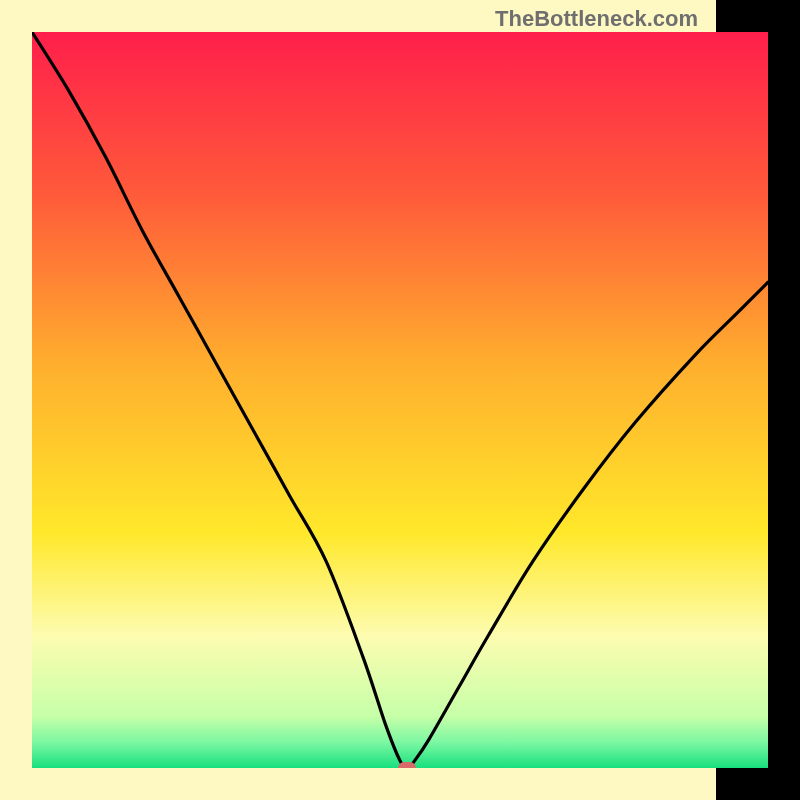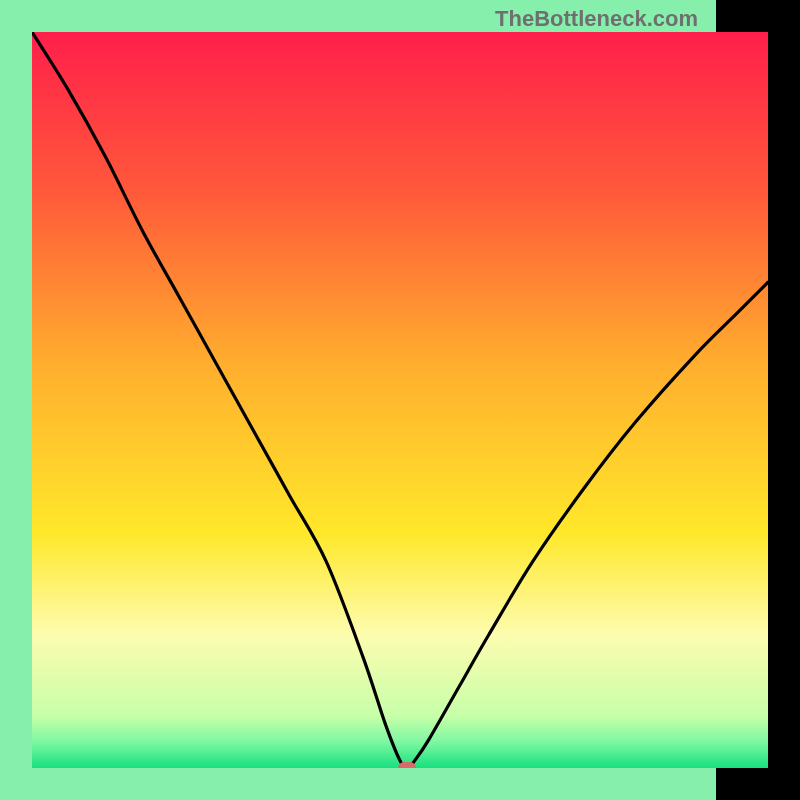--- a/index.html
+++ b/index.html
@@ -9,21 +9,21 @@
     height: 800px;
     background: #000;
     overflow: hidden;
   }
   .frame {
     position: absolute;
     left: 0;
     top: 0;
     width: 716px;
     height: 800px;
-    background: #86efac;
+    background: #fef9c3;
   }
   .plot-area {
     position: absolute;
     left: 32px;
     top: 32px;
     width: 736px;
     height: 736px;
     overflow: hidden;
   }
   .watermark {

